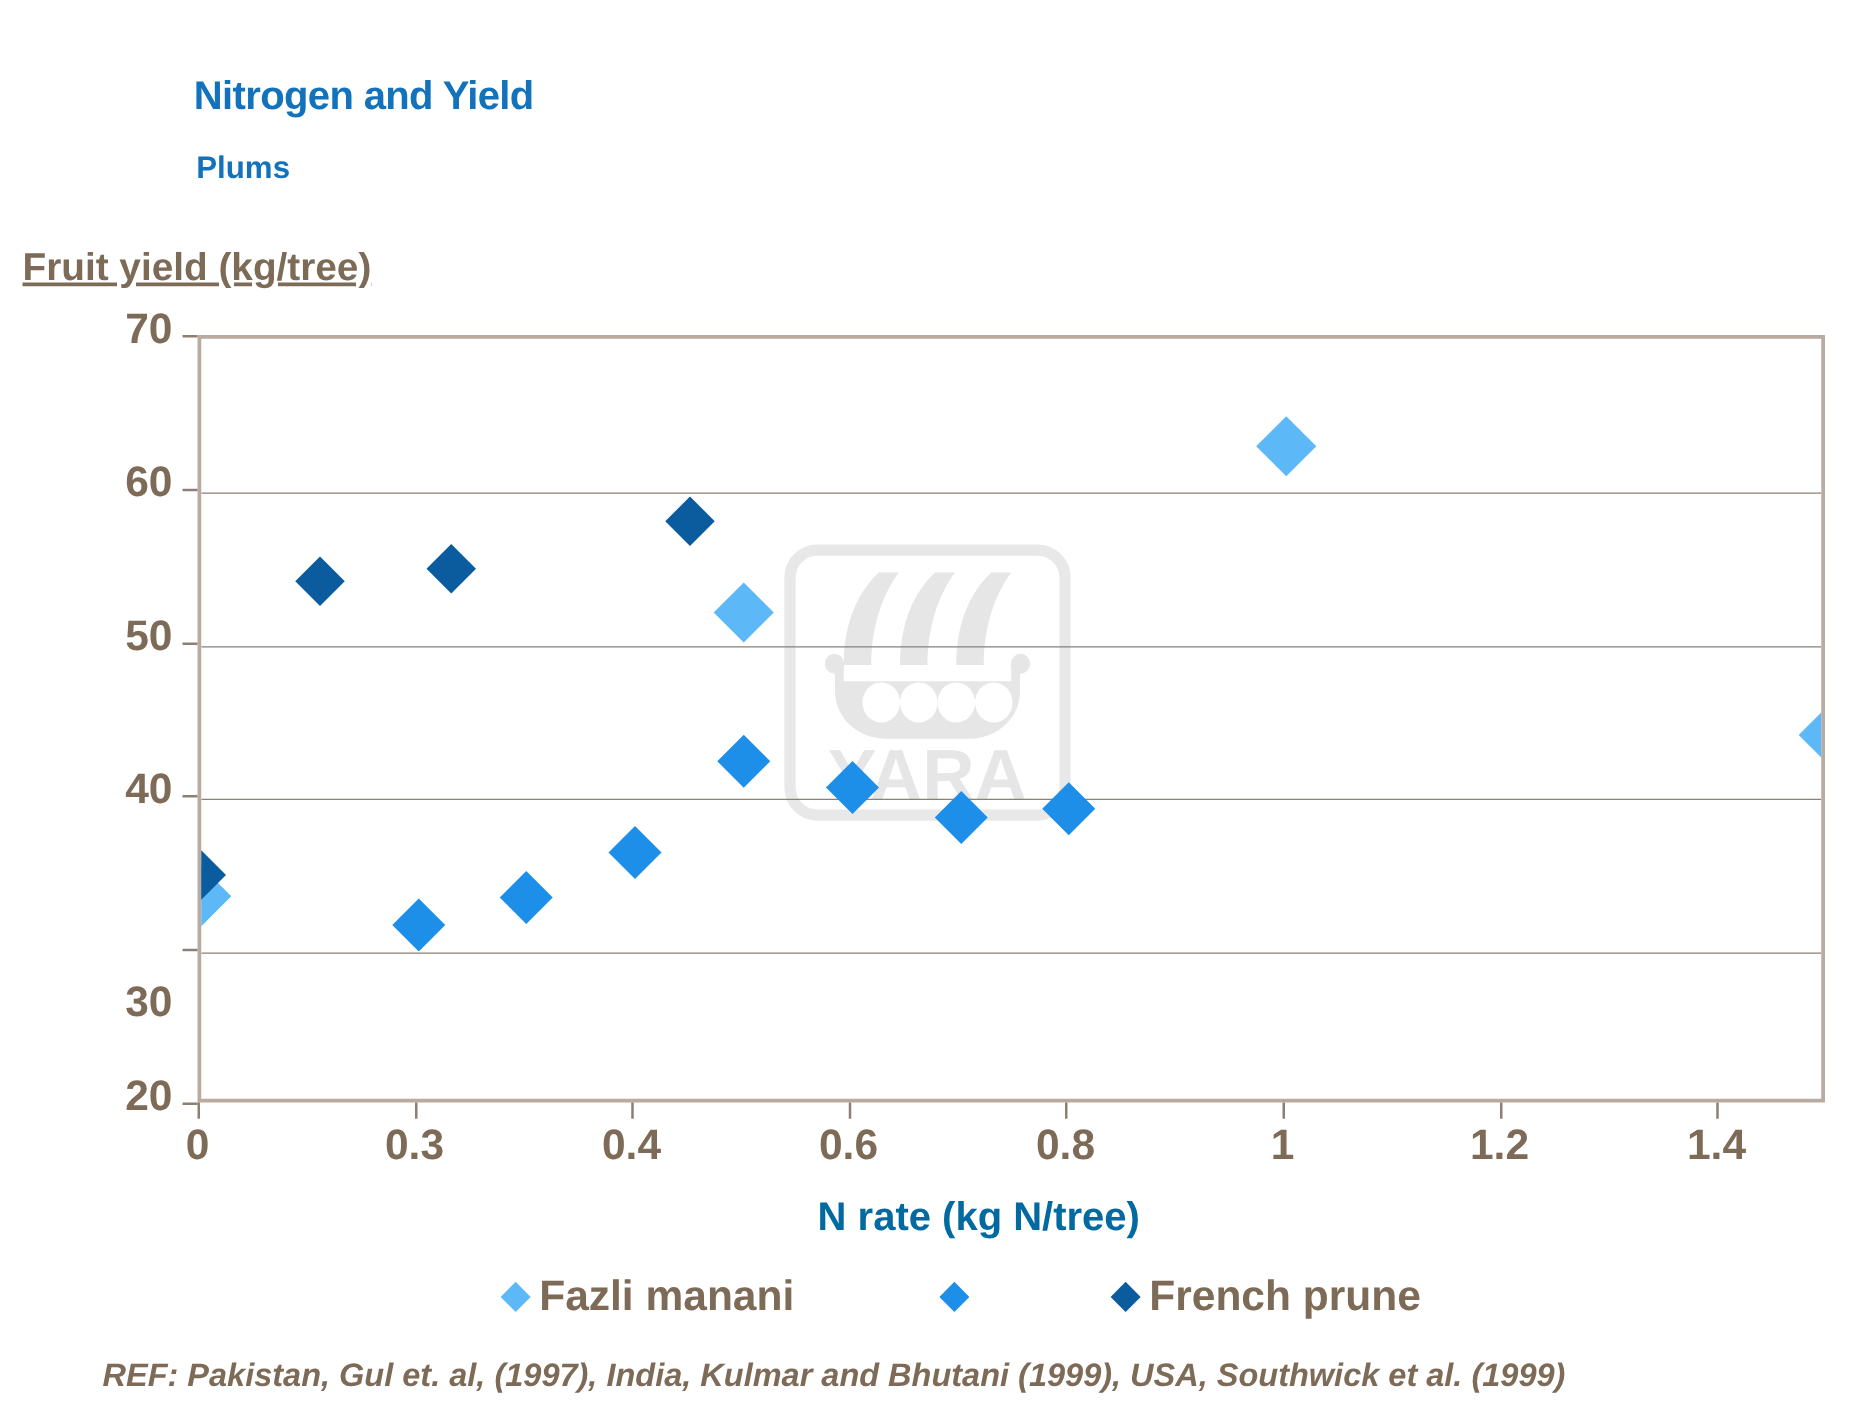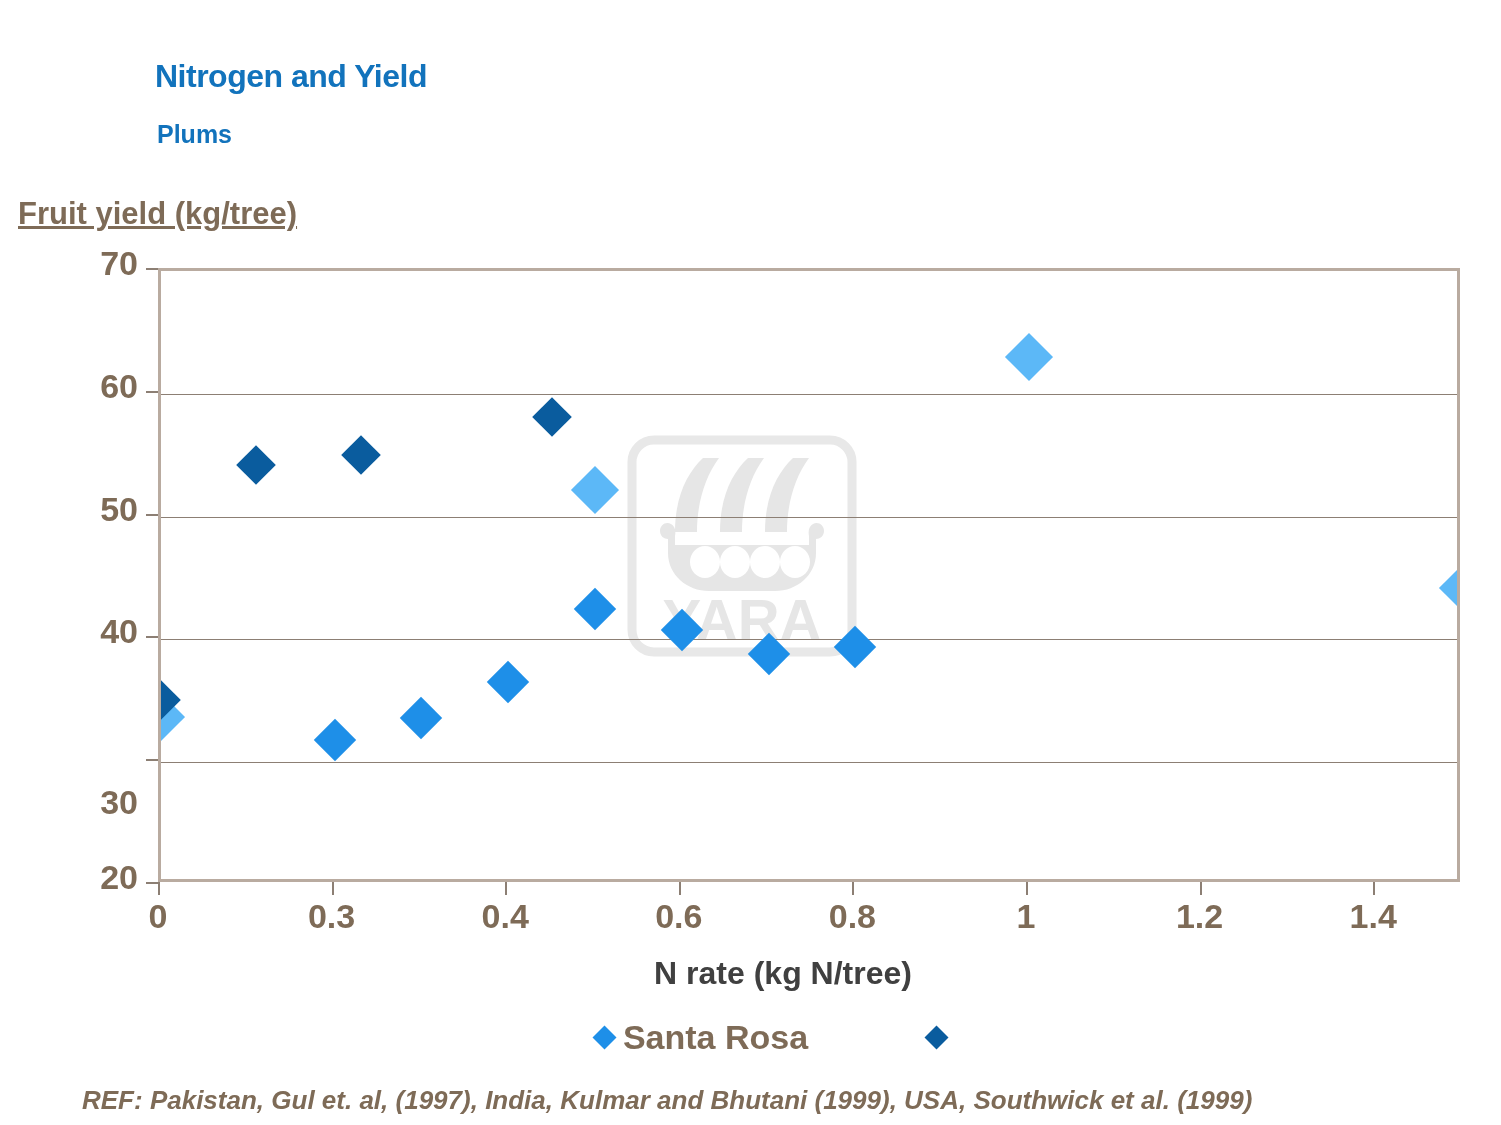--- a/index.html
+++ b/index.html
@@ -48,21 +48,21 @@
   #x-axis-title {
     position: absolute;
     left: 0;
     top: 955px;
     width: 1501px;
     text-align: center;
     padding-left: 65px;
     box-sizing: border-box;
     font-size: 32px;
     font-weight: bold;
-    color: #404040;
+    color: #0369a1;
     white-space: nowrap;
   }
   #reference-note {
     position: absolute;
     left: 82px;
     top: 1085px;
     font-size: 26px;
     font-weight: bold;
     font-style: italic;
     color: #7E6B57;
@@ -259,21 +259,25 @@
     <div class="xtick-mark" style="left: 1199.6px;"></div>
     <div class="xtick-label" style="left: 1139.6px;">1.2</div>
     <div class="xtick-mark" style="left: 1373.2px;"></div>
     <div class="xtick-label" style="left: 1313.2px;">1.4</div>
   </div>
 
 <div id="x-axis-title">N rate (kg N/tree)</div>
 
 <div id="legend">
     <div class="legend-item">
+      <span class="legend-swatch" style="background: rgb(92, 184, 247);"></span>
+      <span class="legend-label">Fazli manani</span>
+    </div>
+    <div class="legend-item">
       <span class="legend-swatch" style="background: rgb(30, 143, 232);"></span>
-      <span class="legend-label">Santa Rosa</span>
     </div>
     <div class="legend-item">
       <span class="legend-swatch" style="background: rgb(10, 92, 158);"></span>
+      <span class="legend-label">French prune</span>
     </div>
   </div>
 
 <div id="reference-note">REF: Pakistan, Gul et. al, (1997), India, Kulmar and Bhutani (1999), USA, Southwick et al. (1999)</div>
 
 </body></html>

